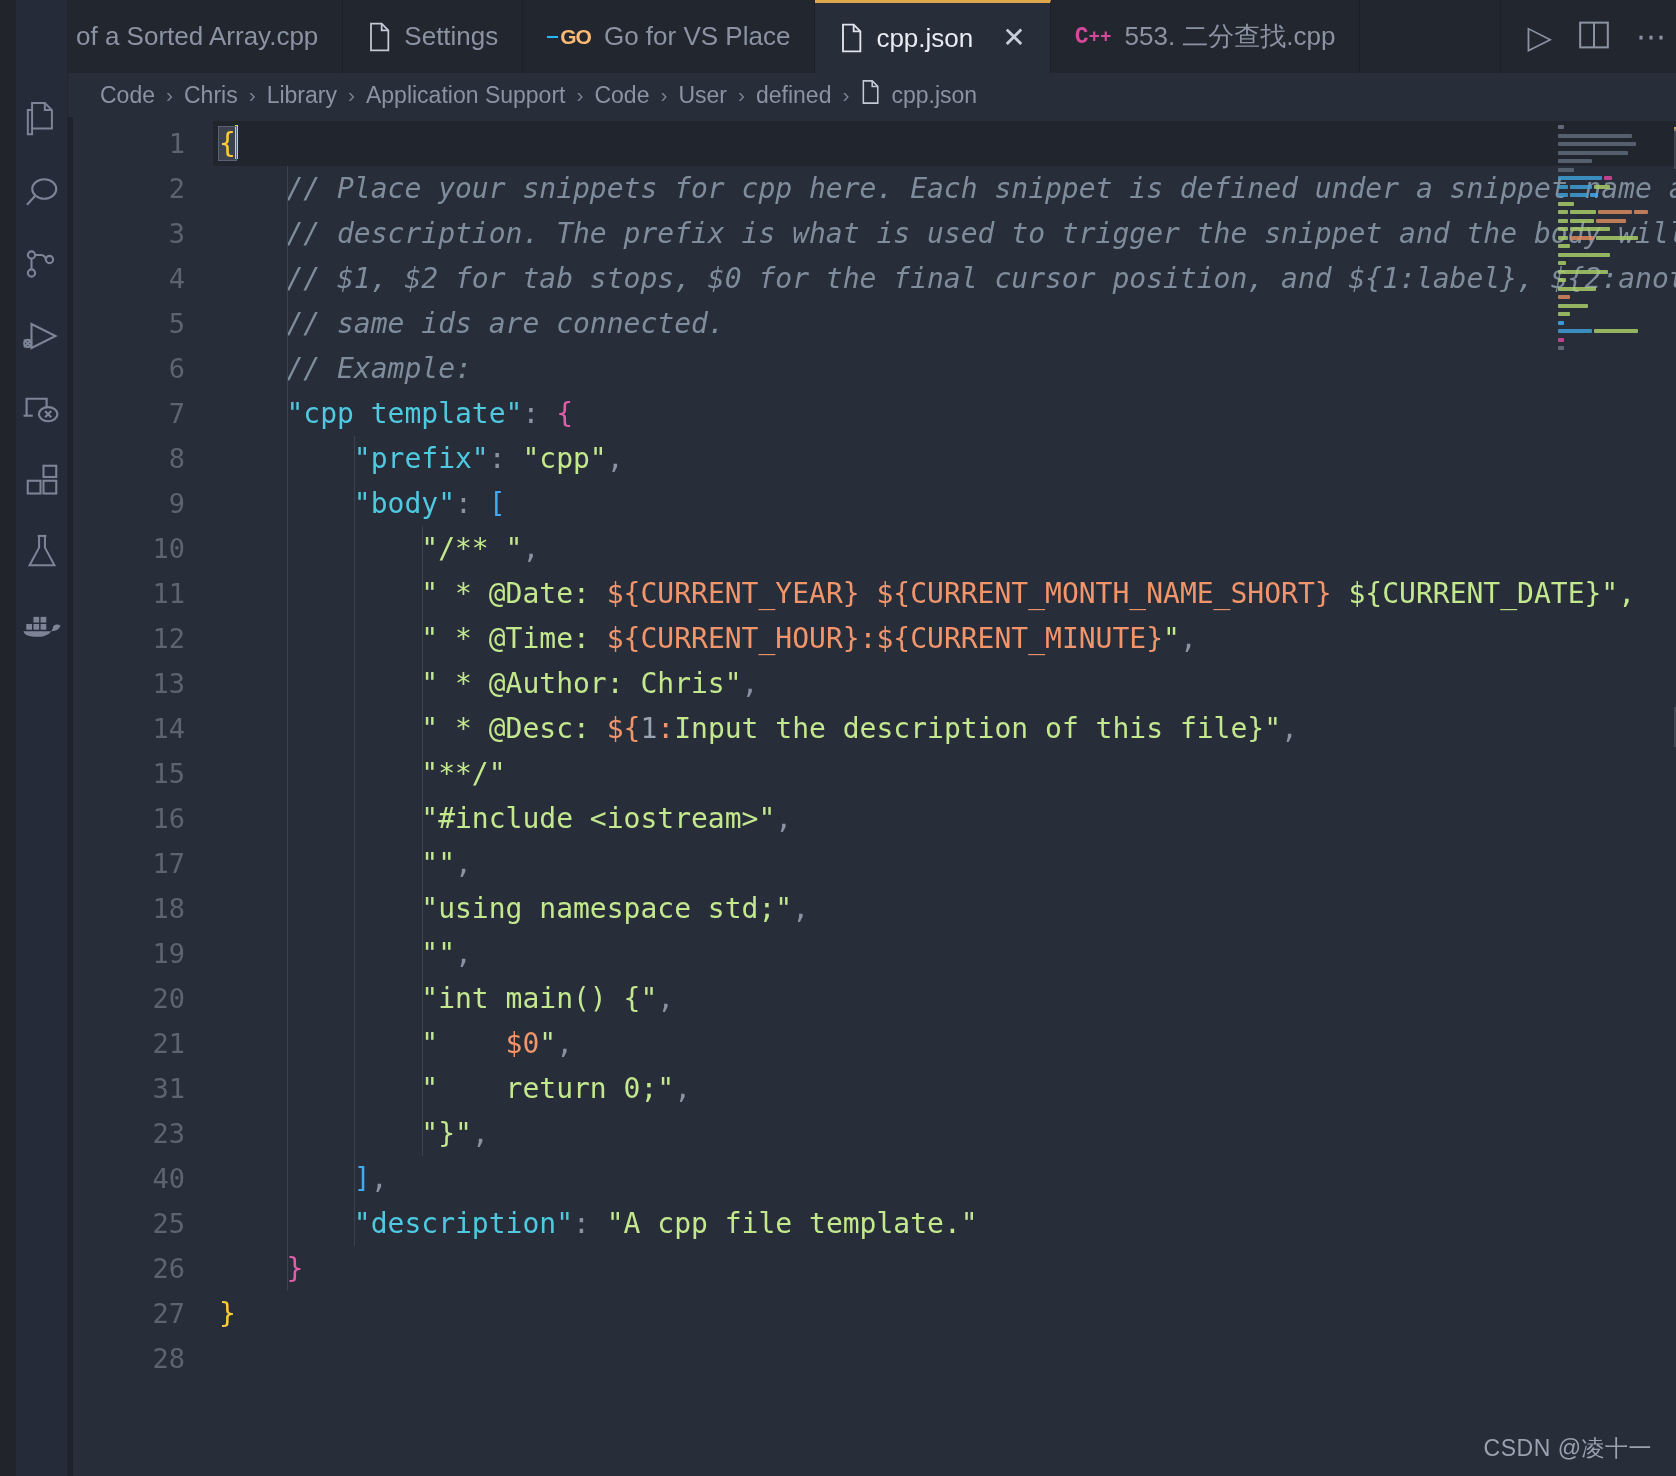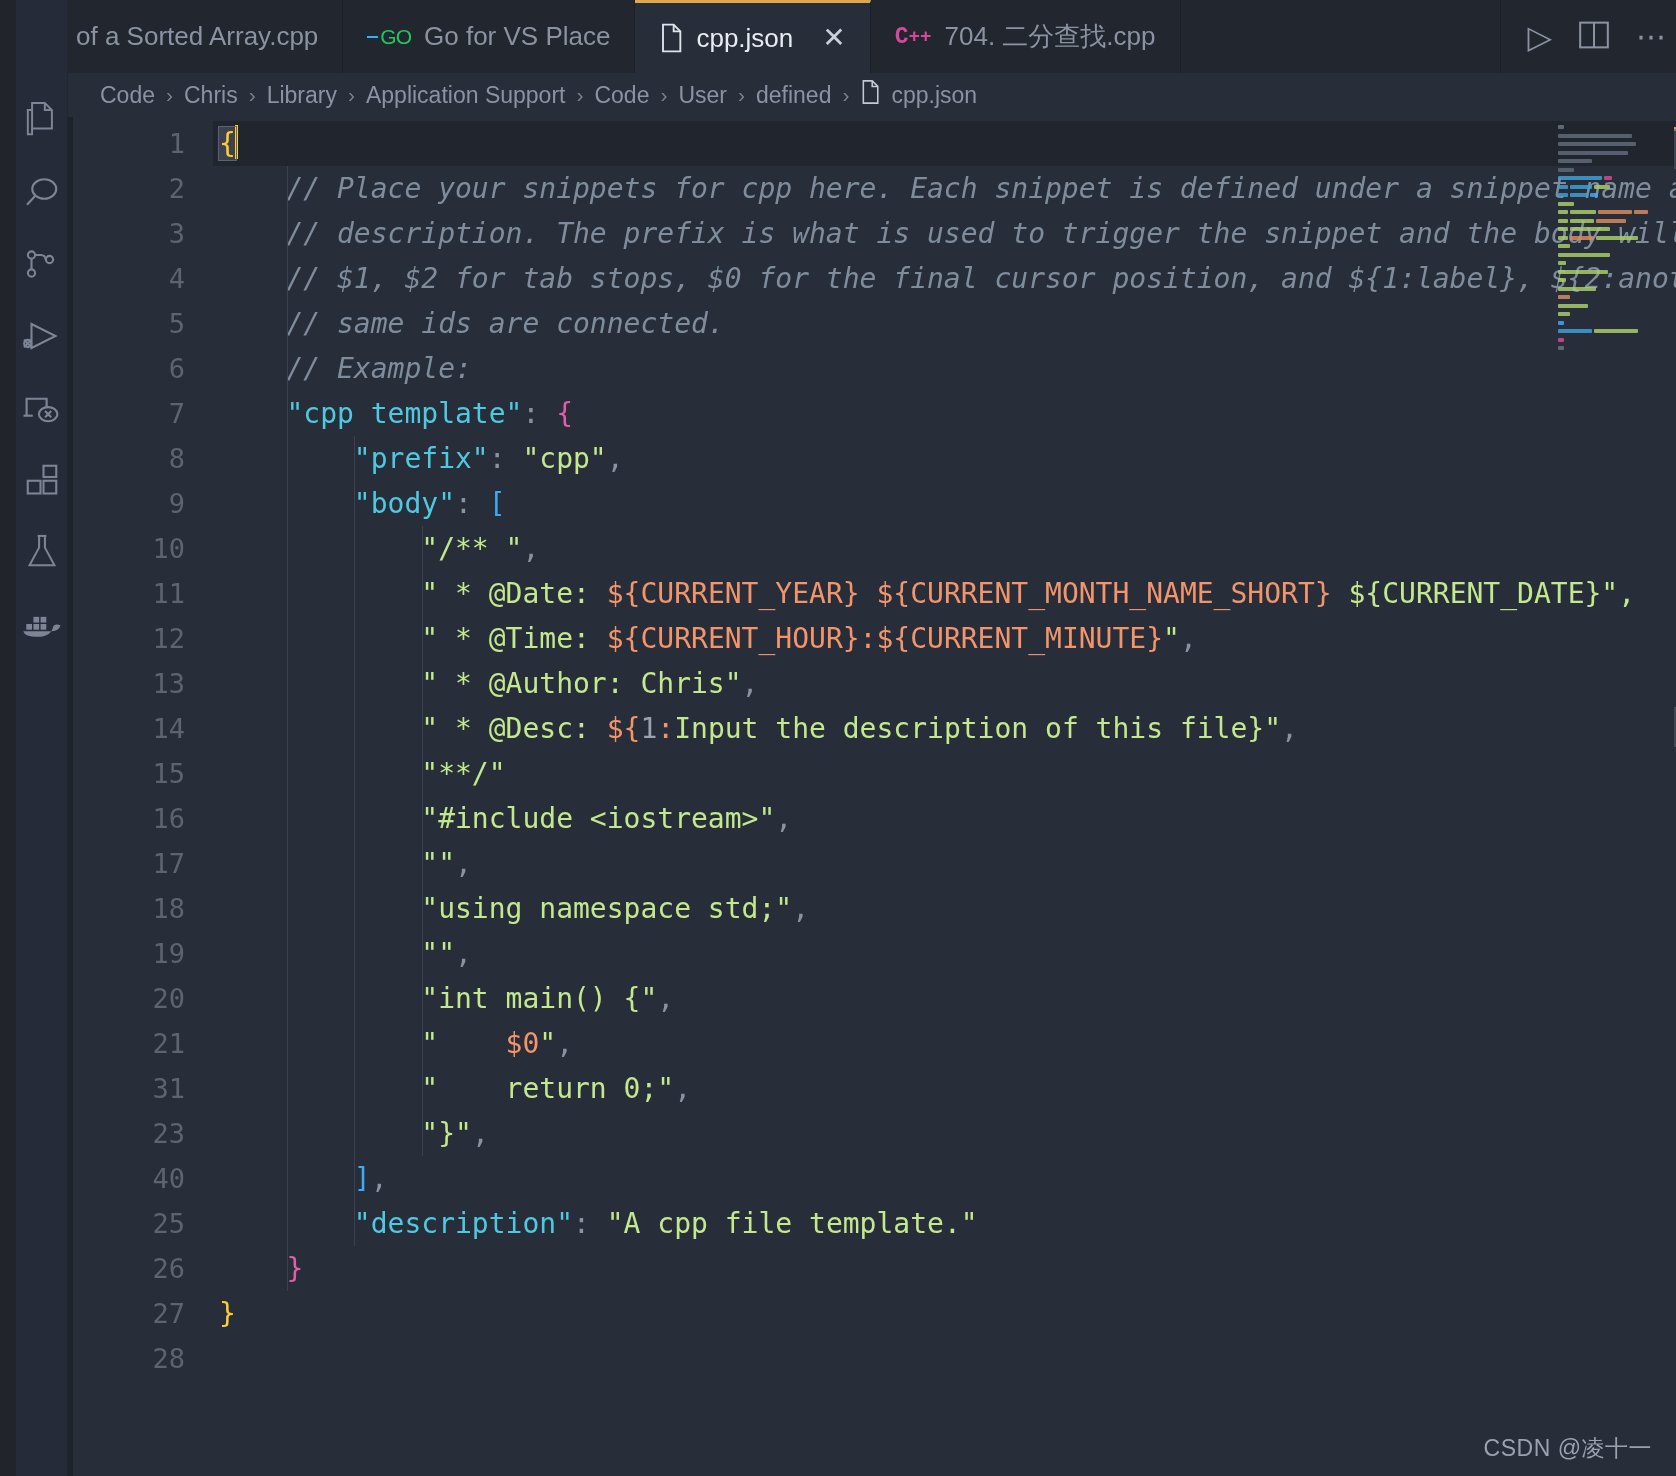--- a/index.html
+++ b/index.html
@@ -80,21 +80,21 @@
     font-weight: 300;
   }
   .tabbar-actions {
     margin-left: auto;
     display: flex; align-items: center; gap: 26px;
     padding: 0 26px;
     color: #8b93a3;
     border-left: 1px solid #1b2028;
   }
   .go-badge {
-    color: #22c55e; font-weight: normal; font-size: 21px;
+    color: #fdba74; font-weight: bold; font-size: 21px;
     letter-spacing: -1px;
     display: inline-flex; align-items: center;
   }
   .go-badge::before {
     content: "";
     display: inline-block;
     width: 11px; height: 2px;
     background: #29b6f6;
     margin-right: 2px;
   }
@@ -332,40 +332,49 @@
   </div>
 
   <div class="main">
 
     <div class="tabbar">
 
       <div class="tab first">
         <span class="tab-label">of a Sorted Array.cpp</span>
       </div>
 
+      <div class="tab">
+        <span class="tab-icon">
+          <svg width="24" height="30" viewBox="0 0 18 22" fill="none" stroke="#c3cad6" stroke-width="1.3">
+            <path d="M3 1 h8 l5 5 v15 h-13 z"></path>
+              <path d="M11 1 v5 h5"></path>
+          </svg>
+        </span>
+        <span class="tab-label">Settings</span>
+      </div>
 
       <div class="tab">
         <span class="tab-icon go-badge">GO</span>
         <span class="tab-label">Go for VS Place</span>
       </div>
 
       <div class="tab active">
         <span class="tab-icon">
           <svg width="24" height="30" viewBox="0 0 18 22" fill="none" stroke="#dfe4ec" stroke-width="1.4">
             <path d="M3 1 h8 l5 5 v15 h-13 z"></path>
               <path d="M11 1 v5 h5"></path>
           </svg>
         </span>
         <span class="tab-label">cpp.json</span>
         <span class="tab-close">✕</span>
       </div>
 
       <div class="tab">
         <span class="tab-icon cpp-badge">C<sup>++</sup></span>
-        <span class="tab-label">704. 二分查找.cpp</span>
+        <span class="tab-label">553. 二分查找.cpp</span>
       </div>
 
       <div class="tabbar-actions">
         <span style="font-size:32px;">▷</span>
         <span>
           <svg width="32" height="30" viewBox="0 0 22 20" fill="none" stroke="#8b93a3" stroke-width="1.4">
             <rect x="1.5" y="1.5" width="19" height="17"></rect>
               <path d="M11 1.5 v17"></path>
           </svg>
         </span>

